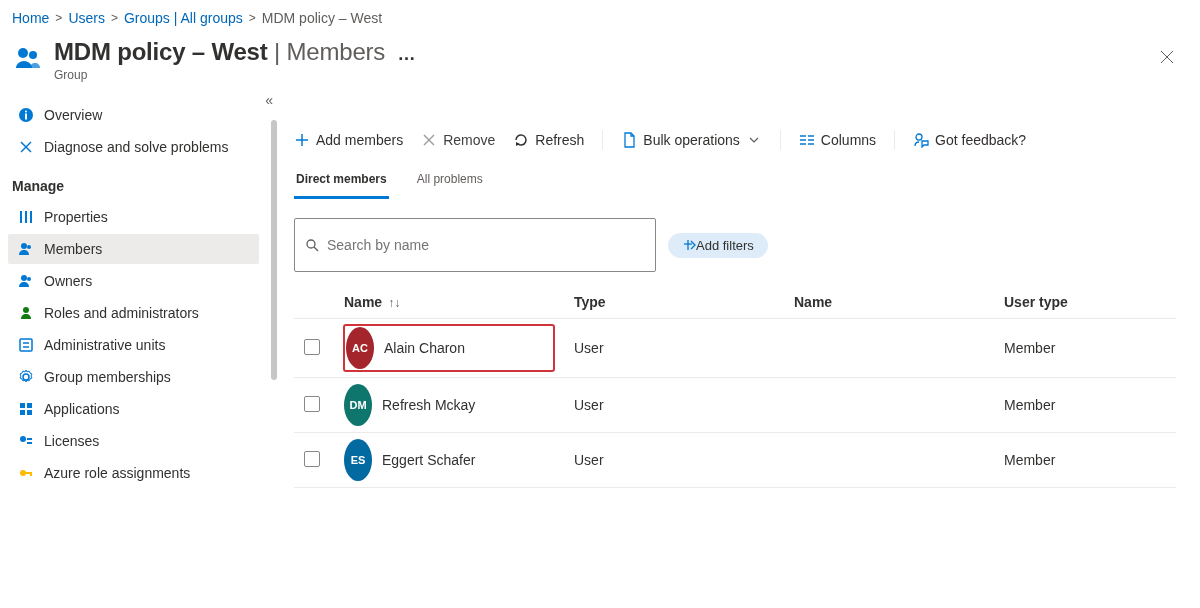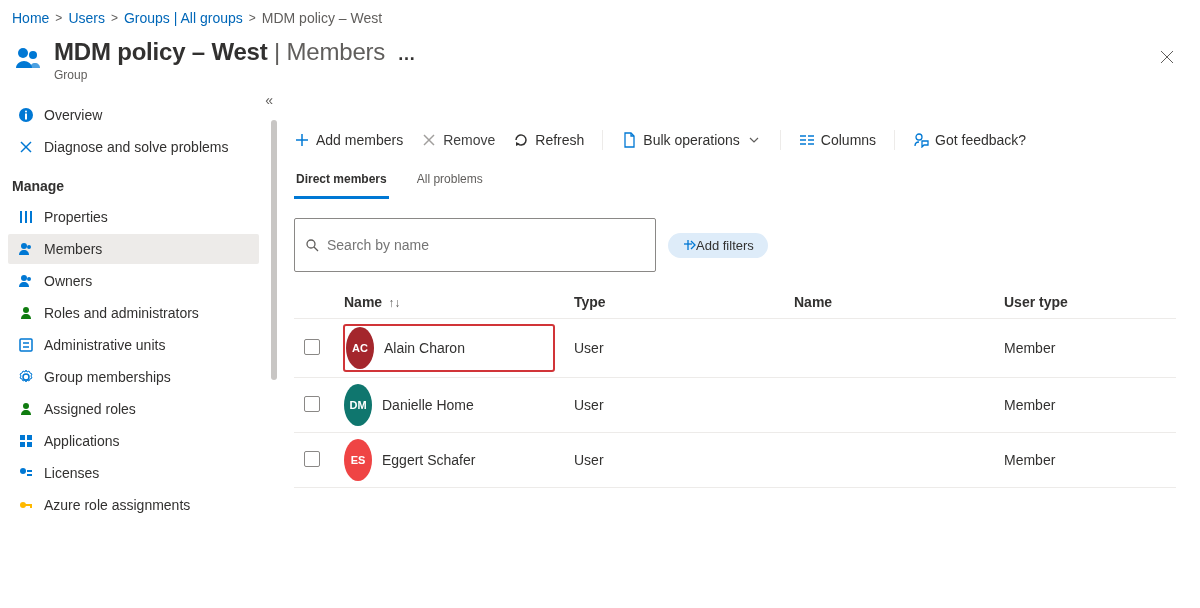--- a/index.html
+++ b/index.html
@@ -190,29 +190,20 @@
         <span>Administrative units</span>
       </div>
       <div class="nav-item">
         <span class="ic">
             <svg width="16" height="16" viewBox="0 0 16 16" fill="#0078d4">
               <circle cx="8" cy="8" r="3" fill="none" stroke="#0078d4" stroke-width="1.5"></circle>
               <path d="M8 1l1 2 2-1 1 2 2 1-1 2 1 2-2 1-1 2-2-1-1 2-1-2-2 1-1-2-2-1 1-2-1-2 2-1 1-2 2 1z" fill="none" stroke="#0078d4" stroke-width="1"></path>
             </svg>
           </span>
         <span>Group memberships</span>
-      </div>
-      <div class="nav-item">
-        <span class="ic">
-            <svg width="16" height="16" viewBox="0 0 16 16" fill="#107c10">
-              <circle cx="8" cy="5" r="3"></circle>
-              <path d="M3 14c0-3 2-5 5-5s5 2 5 5H3z"></path>
-            </svg>
-          </span>
-        <span>Assigned roles</span>
       </div>
       <div class="nav-item">
         <span class="ic">
             <svg width="16" height="16" viewBox="0 0 16 16" fill="#0078d4">
               <rect x="2" y="2" width="5" height="5"></rect>
               <rect x="9" y="2" width="5" height="5"></rect>
               <rect x="2" y="9" width="5" height="5"></rect>
               <rect x="9" y="9" width="5" height="5"></rect>
             </svg>
           </span>
@@ -363,32 +354,32 @@
           </td>
           <td>User</td>
           <td></td>
           <td>Member</td>
         </tr>
         <tr>
           <td><span class="chk"></span></td>
           <td>
             <span class="name-cell">
               <span class="avatar" style="background:#0f766e">DM</span>
-              <span>Danielle Home</span>
+              <span>Refresh Mckay</span>
             </span>
           </td>
           <td>User</td>
           <td></td>
           <td>Member</td>
         </tr>
         <tr>
           <td><span class="chk"></span></td>
           <td>
             <span class="name-cell">
-              <span class="avatar" style="background:#ef4444">ES</span>
+              <span class="avatar" style="background:#0369a1">ES</span>
               <span>Eggert Schafer</span>
             </span>
           </td>
           <td>User</td>
           <td></td>
           <td>Member</td>
         </tr>
       </tbody>
     </table>
 

